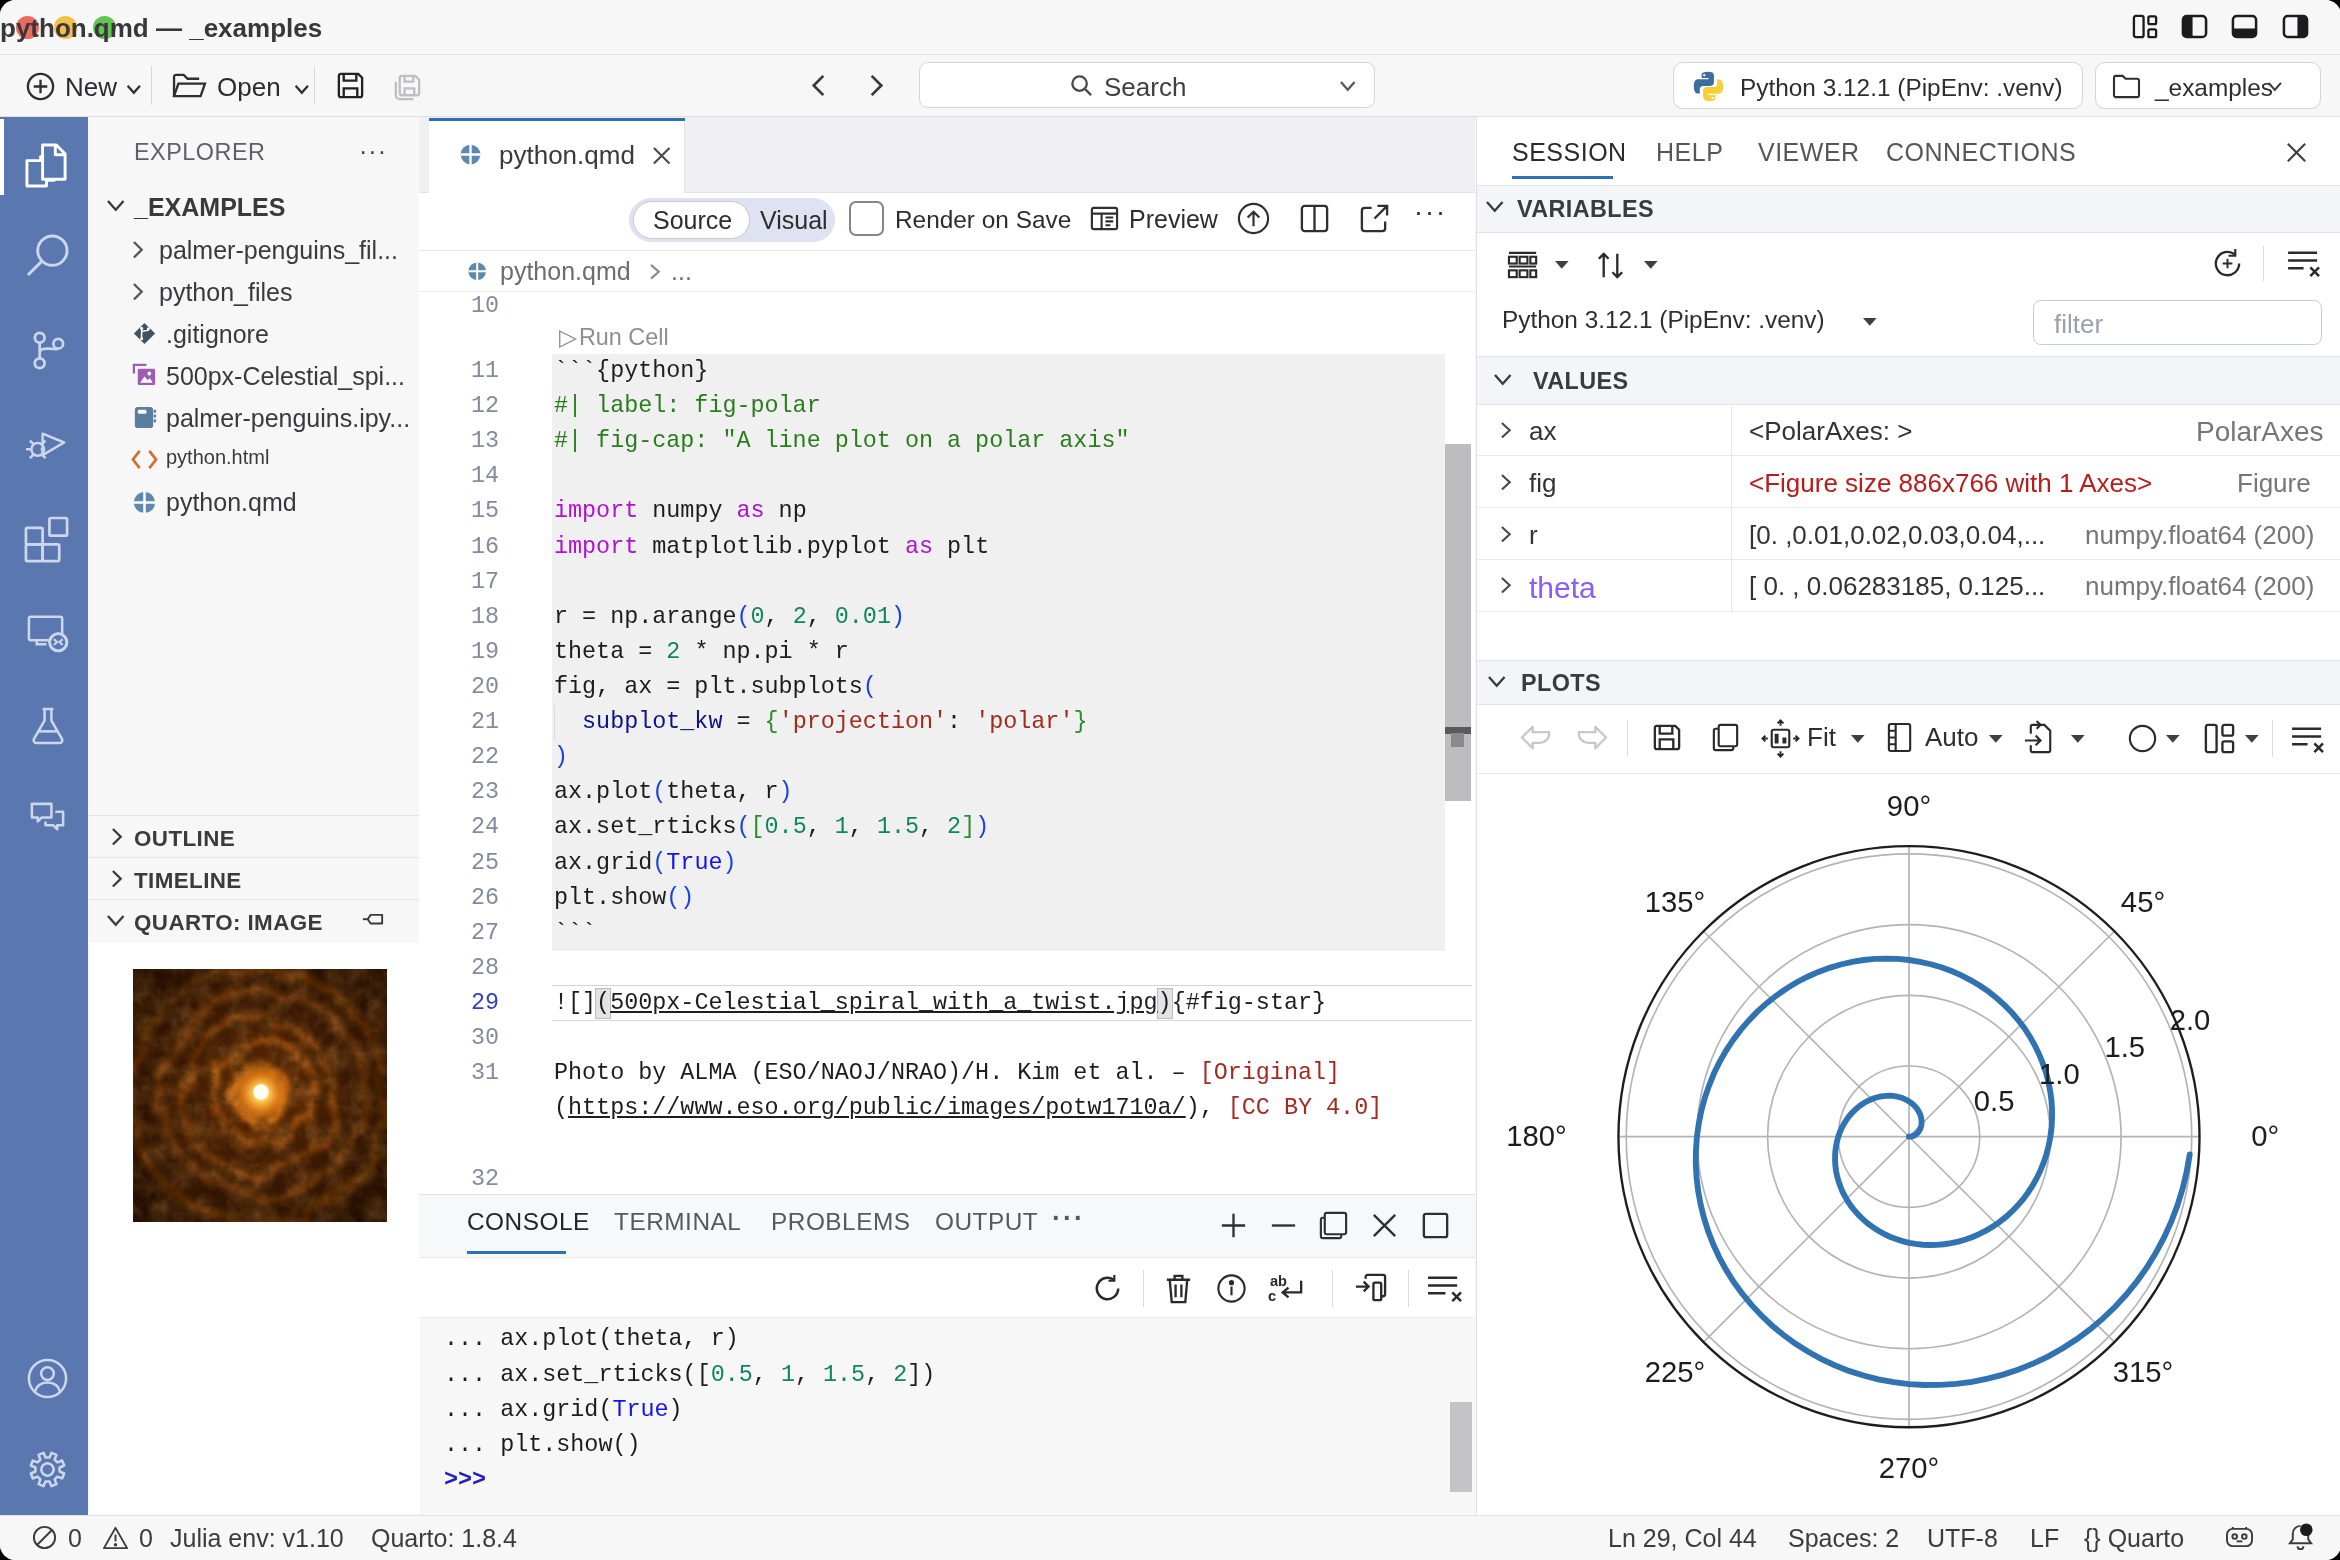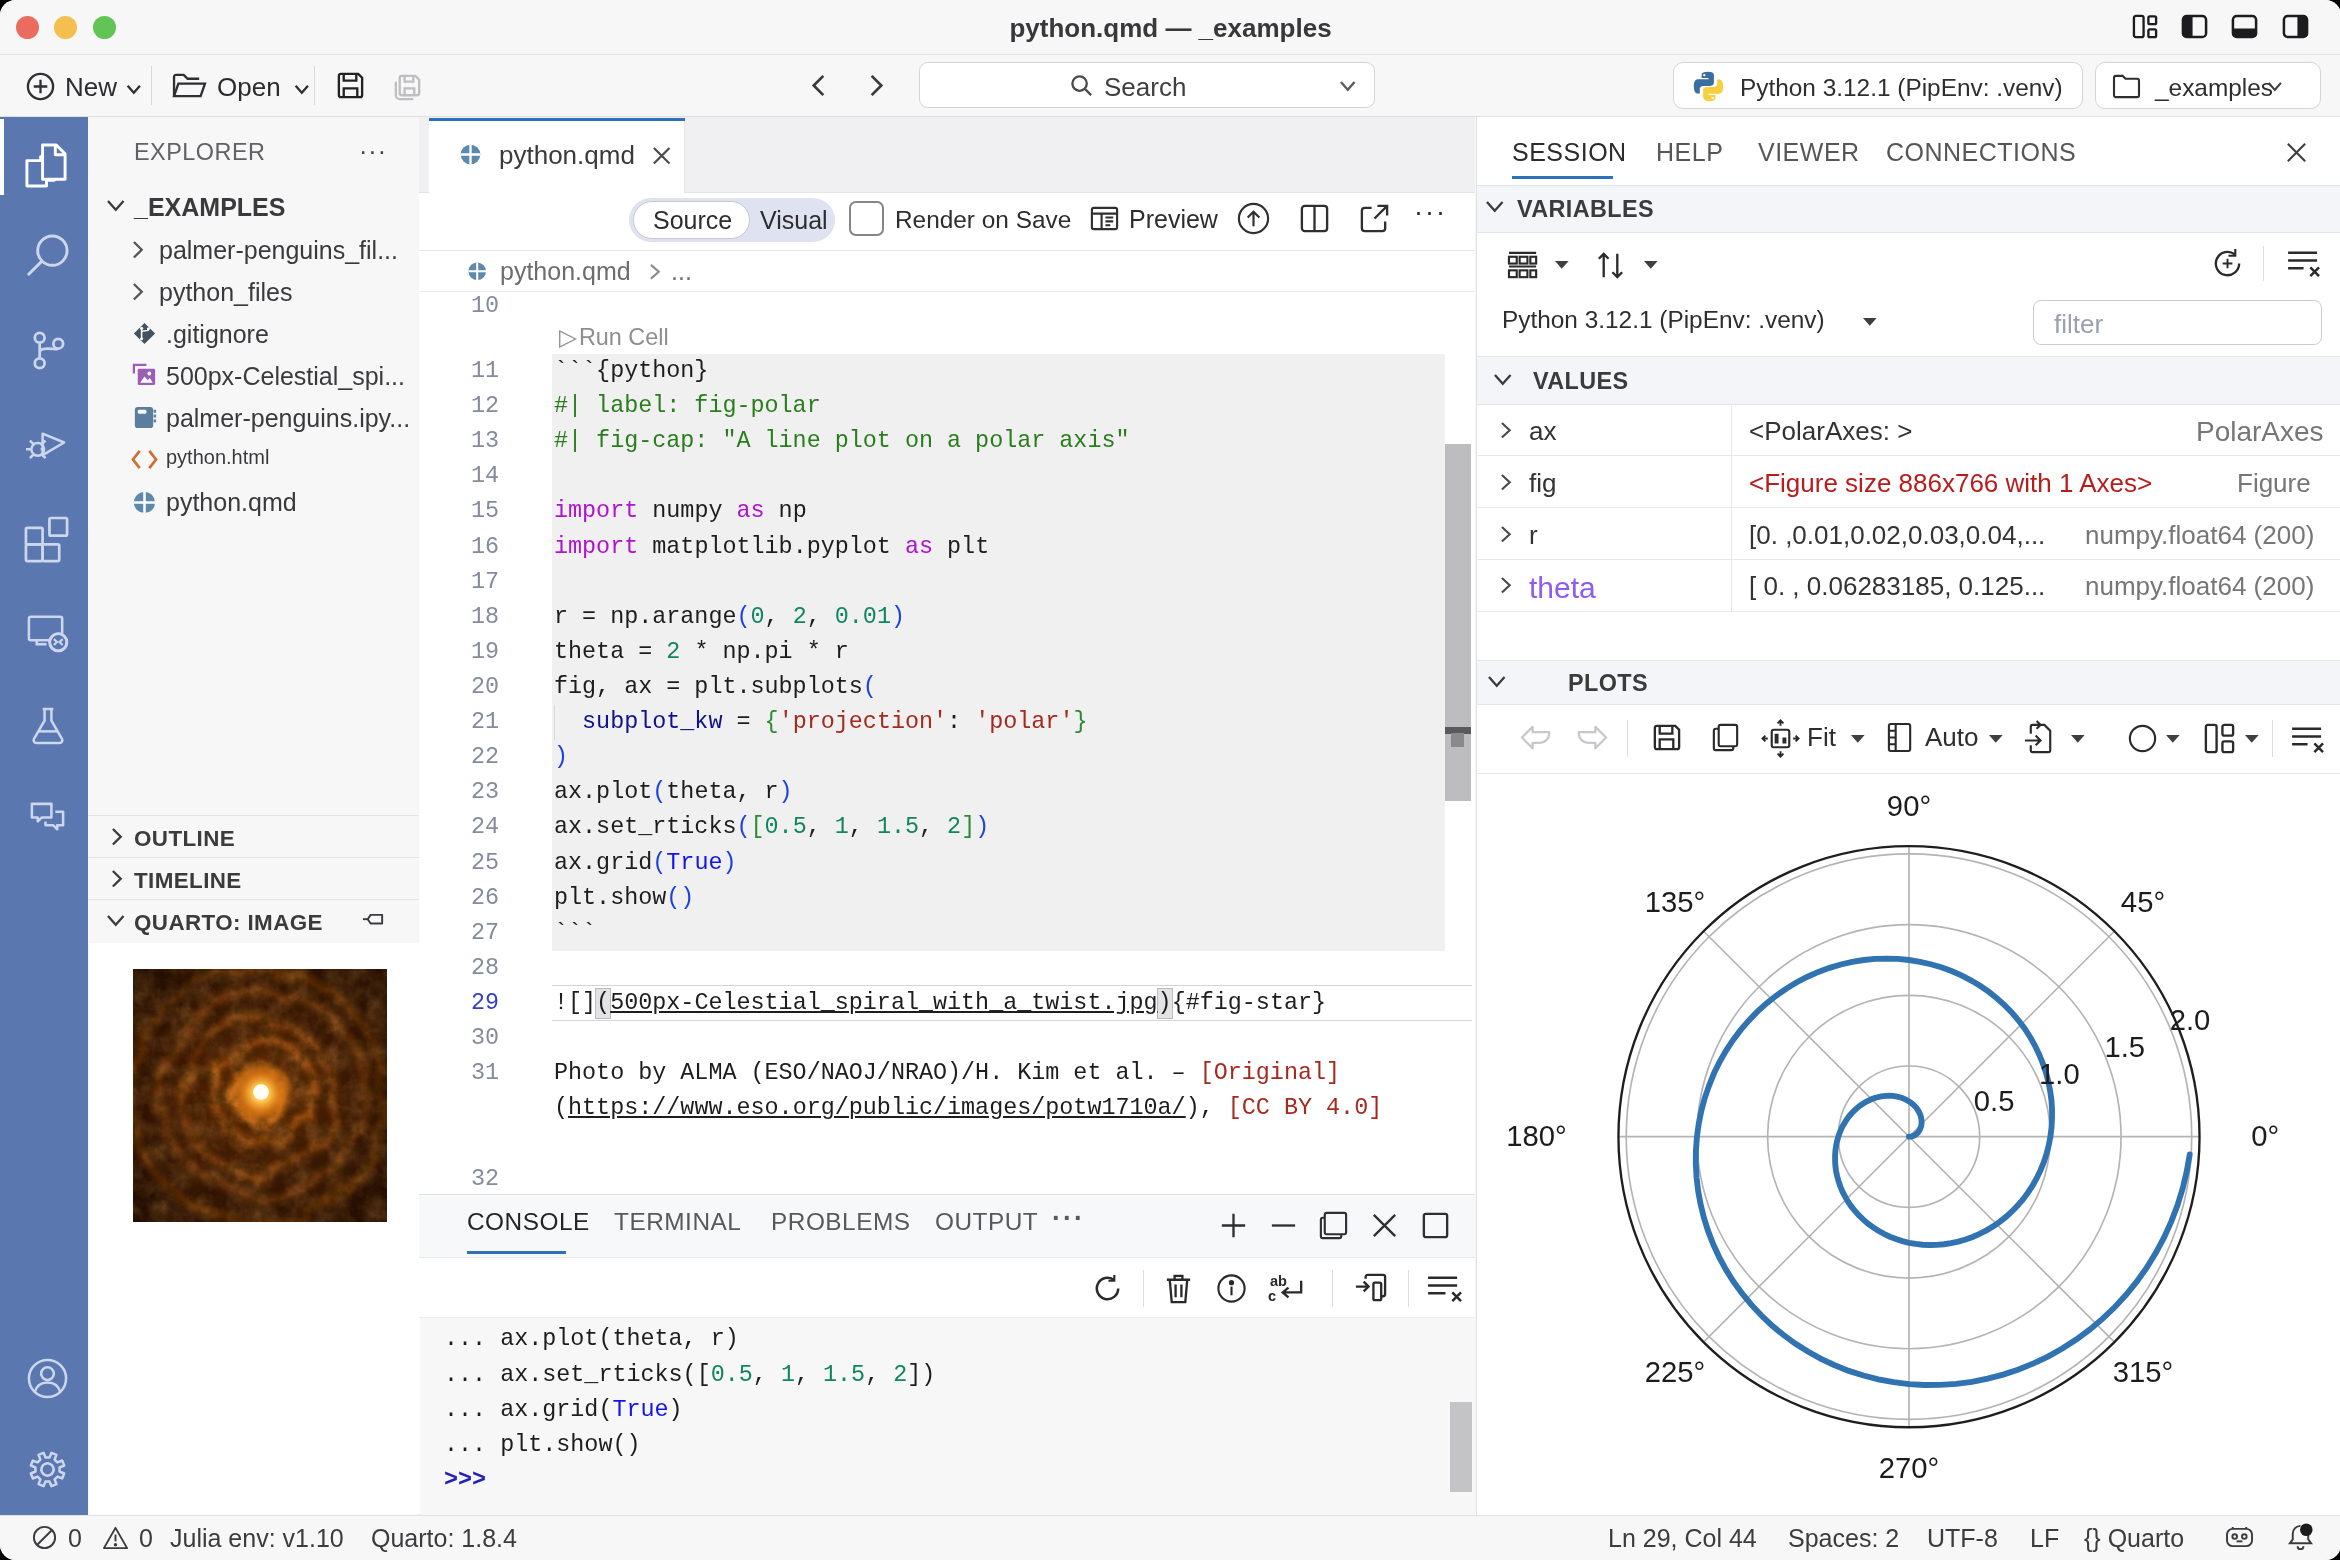--- a/index.html
+++ b/index.html
@@ -15,21 +15,21 @@
 .sect{position:absolute;left:88px;width:332px;border-top:1px solid #e4e4e6;background:#f7f7f8}
 .gray{color:#767676}
 </style></head><body>
 <div class="app">
     <div class="win">
 
 <div class="abs" style="left:0;top:0;width:2341px;height:55px;background:#f7f7f8;border-bottom:1px solid #e2e2e4"></div>
 <div class="abs" style="left:15.6px;top:15.6px;width:23.4px;height:23.4px;border-radius:50%;background:#ec6b5f"></div>
 <div class="abs" style="left:54px;top:15.6px;width:23.4px;height:23.4px;border-radius:50%;background:#f5bf4f"></div>
 <div class="abs" style="left:93px;top:15.6px;width:23.4px;height:23.4px;border-radius:50%;background:#61c455"></div>
-<div class="abs" style="left:0;top:12.7px;width:2341px;text-align:center;font-size:26px;color:#38383a;font-weight:bold">python.qmd — _examples</div>
+<div class="abs" style="left:0;top:12.7px;width:2341px;font-size:26px;color:#38383a;font-weight:bold">python.qmd — _examples</div>
 <svg class="abs" style="left:2132px;top:12.7px" width="27" height="27" viewBox="0 0 28 28" fill="none" stroke="#1c1c1e" stroke-width="2.4">
         <rect x="2" y="3" width="10" height="22" rx="2"></rect>
         <rect x="17" y="3.5" width="8" height="8" rx="1.5"></rect>
         <rect x="17" y="17" width="8" height="8" rx="1.5"></rect>
       </svg>
 <svg class="abs" style="left:2181px;top:12.7px" width="27" height="27" viewBox="0 0 28 28">
         <rect x="2" y="3" width="24" height="22" rx="4" fill="none" stroke="#1c1c1e" stroke-width="2.6"></rect>
         <path d="M4 3 h8 v22 h-8 a 2 2 0 0 1 -2 -2 v-18 a 2 2 0 0 1 2 -2 Z" fill="#1c1c1e"></path>
       </svg>
 <svg class="abs" style="left:2231px;top:12.7px" width="27" height="27" viewBox="0 0 28 28">
@@ -514,21 +514,21 @@
         <path d="M3 3l8 7.5L3 18" fill="none" stroke="#4a4a4c" stroke-width="2.2"></path>
       </svg>
 <div class="abs" style="left:1529px;top:571px;font-size:30px;color:#8b5cf6">theta</div>
 <div class="abs" style="left:1749px;top:571px;font-size:26px;color:#333335">[ 0. , 0.06283185, 0.125...</div>
 <div class="abs gray" style="left:2085px;top:571px;font-size:26px">numpy.float64 (200)</div>
 
 <div class="abs" style="left:1477px;top:660px;width:864px;height:45px;background:#f4f5f9;border-top:1px solid #e4e4e6;border-bottom:1px solid #e4e4e6"></div>
 <svg class="abs" style="left:1486px;top:674px" width="21.5" height="15.6" viewBox="0 0 22 16">
         <path d="M3 3l8 9 8-9" fill="none" stroke="#3b3b3d" stroke-width="2.4"></path>
       </svg>
-<div class="hdr" style="left:1568px;top:670px;font-size:23.4px">PLOTS</div>
+<div class="hdr" style="left:1521px;top:670px;font-size:23.4px">PLOTS</div>
 <div class="abs" style="left:1477px;top:705px;width:864px;height:69px;background:#fff;border-bottom:1px solid #e8e8ea"></div>
 <svg class="abs" style="left:1519px;top:722px" width="35" height="33" viewBox="0 0 36 34" fill="none" stroke="#c6c8ce" stroke-width="2.4">
         <path d="M14 5 3 16l11 11v-5.5h7.5a9.5 9.5 0 0 0 9.5-9.5V10.5h-17Z" stroke-linejoin="round" transform="scale(1,1)"></path>
       </svg>
 <svg class="abs" style="left:1574px;top:722px" width="35" height="33" viewBox="0 0 36 34" fill="none" stroke="#c6c8ce" stroke-width="2.4">
         <path d="M22 5l11 11-11 11v-5.5h-7.5A9.5 9.5 0 0 1 5 12V10.5h17Z" stroke-linejoin="round"></path>
       </svg>
 <div class="abs" style="left:1627px;top:720px;width:1px;height:37px;background:#dcdcde"></div>
 <svg class="abs" style="left:1650px;top:721px" width="33" height="33" viewBox="0 0 34 34" fill="none" stroke="#2a2a2c" stroke-width="2.4">
         <path d="M5 7a2 2 0 0 1 2-2h19l4 4v18a2 2 0 0 1-2 2H7a2 2 0 0 1-2-2Z"></path>

